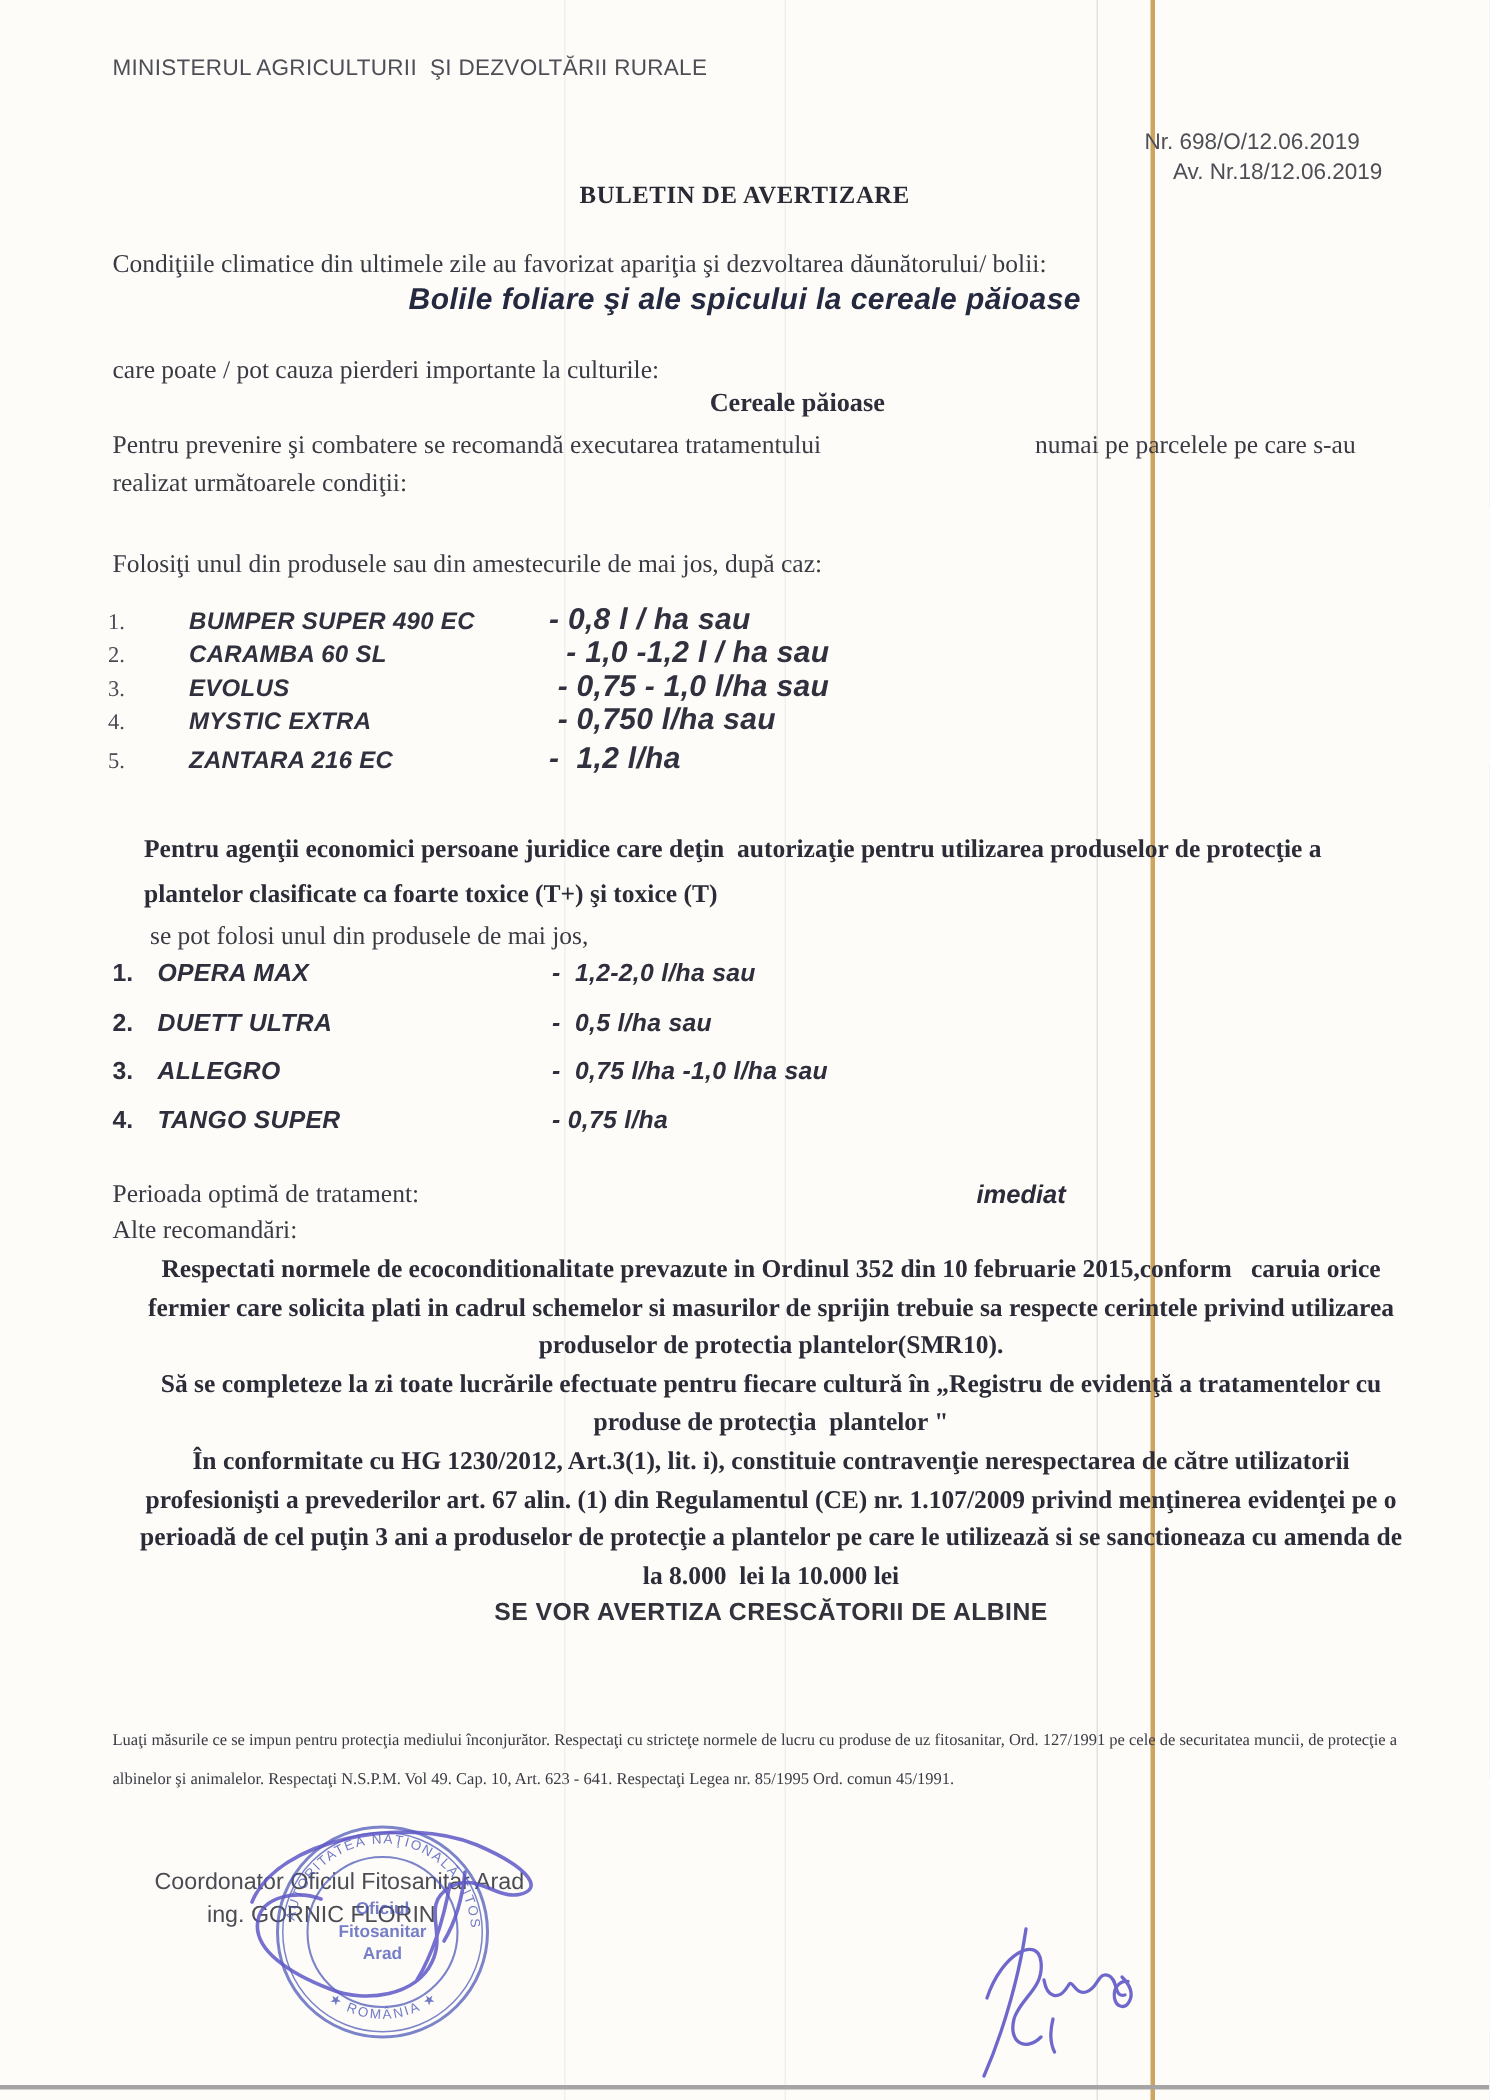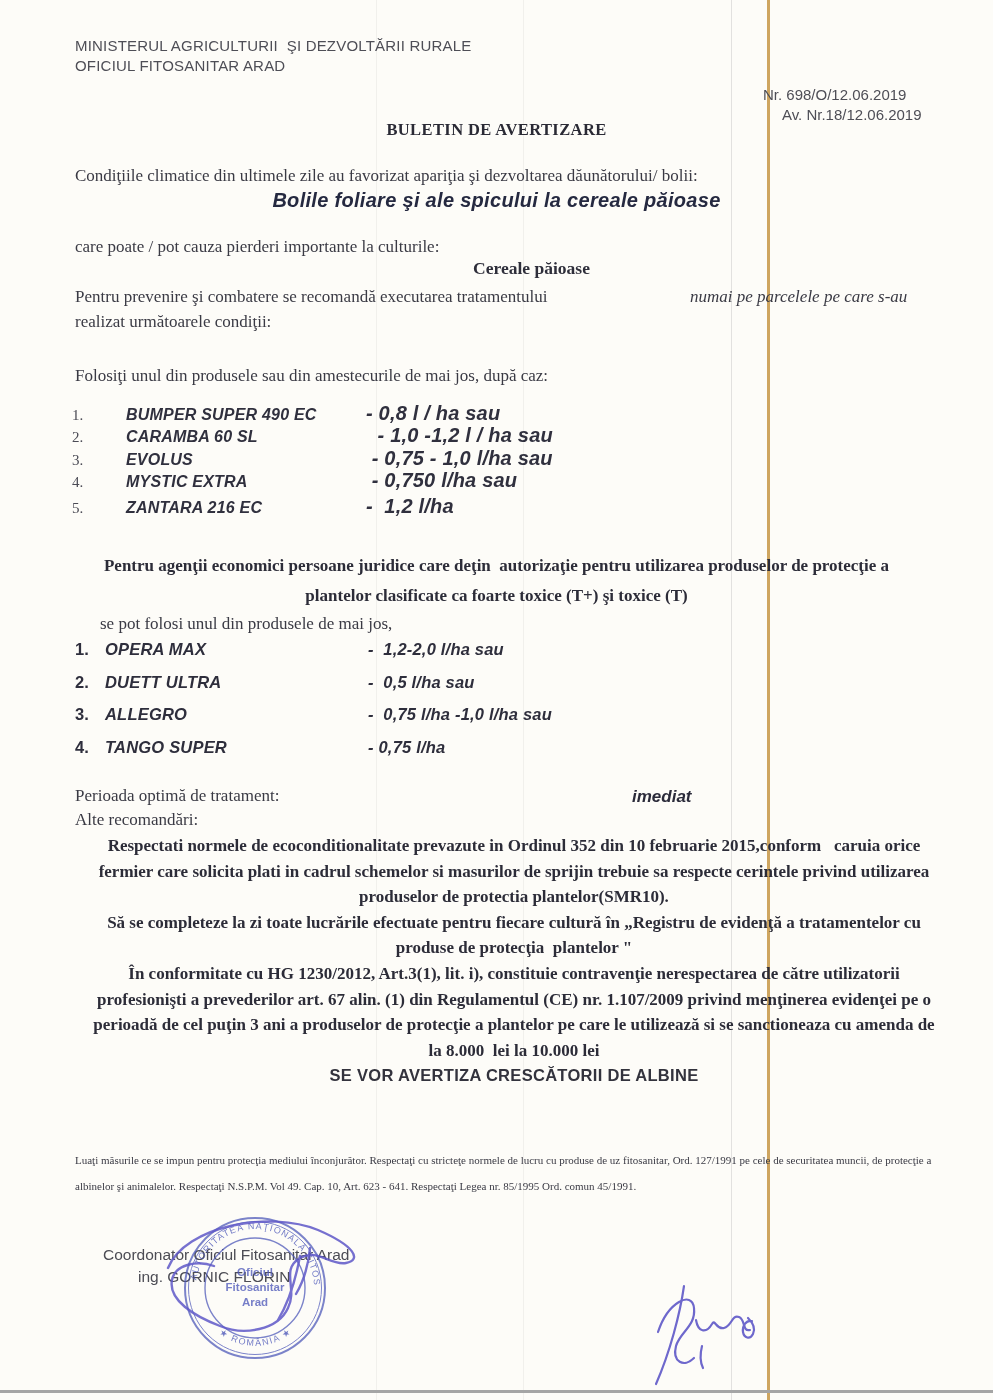--- a/index.html
+++ b/index.html
@@ -30,21 +30,21 @@
   
   .list1{left:72px;top:402px;width:700px;}
   .list1 .row{display:flex;height:22.4px;align-items:baseline;}
   .list1 .row.last{margin-top:3px;}
   .num1{width:28px;font-size:15px;color:#4b4b55;}
   .pname{width:240px;font-family:"Liberation Sans",sans-serif;font-weight:bold;font-style:italic;
      font-size:16px;color:#30303e;letter-spacing:.2px;margin-left:26px;}
   .pdose{font-family:"Liberation Sans",sans-serif;font-weight:bold;font-style:italic;
      font-size:20px;color:#30303e;white-space:pre;letter-spacing:.2px;}
 
-  .toxic-heading{left:96px;right:96px;top:551px;text-align:center;font-weight:bold;
+  .toxic-heading{left:96px;right:96px;top:551px;text-align:left;font-weight:bold;
      font-size:17px;line-height:30px;color:#2c2c38;white-space:pre-wrap;}
 
   
   .list2{left:75px;top:640px;width:760px;}
   .list2 .row{display:flex;height:32.6px;align-items:baseline;}
   .num2{width:30px;font-family:"Liberation Sans",sans-serif;font-weight:bold;font-size:16.5px;color:#2e2e3c;}
   .pname2{width:263px;font-family:"Liberation Sans",sans-serif;font-weight:bold;font-style:italic;
      font-size:16.5px;color:#2e2e3c;letter-spacing:.2px;}
   .pdose2{font-family:"Liberation Sans",sans-serif;font-weight:bold;font-style:italic;
      font-size:16.5px;color:#2e2e3c;white-space:pre;letter-spacing:.2px;}
@@ -70,32 +70,31 @@
 <div class="page">
 
   <div class="fold" style="left:376px;"></div>
   <div class="fold" style="left:523px;"></div>
   <div class="gray-edge"></div>
   <div class="accent-rule" style="background:#c99b4f;"></div>
   <div class="bottom-rule"></div>
 
   <div class="abs org sans">
     <div class="pre">MINISTERUL AGRICULTURII  ŞI DEZVOLTĂRII RURALE</div>
-    <div class="pre">OFICIUL FITOSANITAR ARAD</div>
   </div>
   <div class="abs sans refno" style="left:763px;top:86px;">Nr. 698/O/12.06.2019</div>
   <div class="abs sans refno" style="left:782px;top:106px;">Av. Nr.18/12.06.2019</div>
   <div class="abs body-text" style="left:75px;top:166px;">Condiţiile climatice din ultimele zile au favorizat apariţia şi dezvoltarea dăunătorului/ bolii:</div>
 
   <div class="abs doc-title serif">BULETIN DE AVERTIZARE</div>
   <div class="abs disease-title">Bolile foliare şi ale spicului  la cereale  păioase</div>
   <div class="abs crop-band serif">Cereale păioase</div>
   <div class="abs body-text" style="left:75px;top:237px;">care poate / pot cauza pierderi importante la culturile:</div>
   <div class="abs body-text" style="left:75px;top:287px;">Pentru prevenire şi combatere se recomandă executarea tratamentului</div>
-  <div class="abs body-text" style="left:690px;top:287px;font-style:italic;">numai pe parcelele pe care s-au</div>
+  <div class="abs body-text" style="left:690px;top:287px;">numai pe parcelele pe care s-au</div>
   <div class="abs body-text" style="left:75px;top:312px;">realizat următoarele condiţii:</div>
   <div class="abs body-text" style="left:75px;top:366px;">Folosiţi unul din produsele sau din amestecurile de mai jos, după caz:</div>
 
   <div class="abs list1">
     <div class="row">
       <span class="num1">1.</span>
       <span class="pname">BUMPER SUPER 490 EC</span>
       <span class="pdose">- 0,8 l / ha sau</span>
     </div>
     <div class="row">
@@ -140,21 +139,21 @@
       <span class="pdose2">-  0,75 l/ha -1,0 l/ha sau</span>
     </div>
     <div class="row">
       <span class="num2">4.</span>
       <span class="pname2">TANGO SUPER</span>
       <span class="pdose2">- 0,75 l/ha</span>
     </div>
   </div>
 
   <div class="abs body-text" style="left:75px;top:786px;">Perioada optimă de tratament:</div>
-  <div class="abs period-value" style="left:632px;top:787px;">imediat</div>
+  <div class="abs period-value" style="left:651px;top:787px;">imediat</div>
   <div class="abs body-text" style="left:75px;top:810px;">Alte recomandări:</div>
 
   <div class="abs recs serif">
     <p>Respectati normele de ecoconditionalitate prevazute in Ordinul 352 din 10 februarie 2015,conform   caruia orice fermier care solicita plati in cadrul schemelor si masurilor de sprijin trebuie sa respecte cerintele privind utilizarea produselor de protectia plantelor(SMR10).</p>
     <p>Să se completeze la zi toate lucrările efectuate pentru fiecare cultură în „Registru de evidenţă a tratamentelor cu produse de protecţia  plantelor "</p>
     <p>În conformitate cu HG 1230/2012, Art.3(1), lit. i), constituie contravenţie nerespectarea de către utilizatorii profesionişti a prevederilor art. 67 alin. (1) din Regulamentul (CE) nr. 1.107/2009 privind menţinerea evidenţei pe o perioadă de cel puţin 3 ani a produselor de protecţie a plantelor pe care le utilizează si se sanctioneaza cu amenda de la 8.000  lei la 10.000 lei</p>
     <div class="bees">SE VOR AVERTIZA CRESCĂTORII DE ALBINE</div>
   </div>
 
   <div class="abs footer-par">Luaţi măsurile ce se impun pentru protecţia mediului înconjurător. Respectaţi cu stricteţe normele de lucru cu produse de uz fitosanitar, Ord. 127/1991 pe cele de securitatea muncii, de protecţie a albinelor şi animalelor. Respectaţi N.S.P.M. Vol 49. Cap. 10, Art. 623 - 641. Respectaţi Legea nr. 85/1995 Ord. comun 45/1991.</div>

